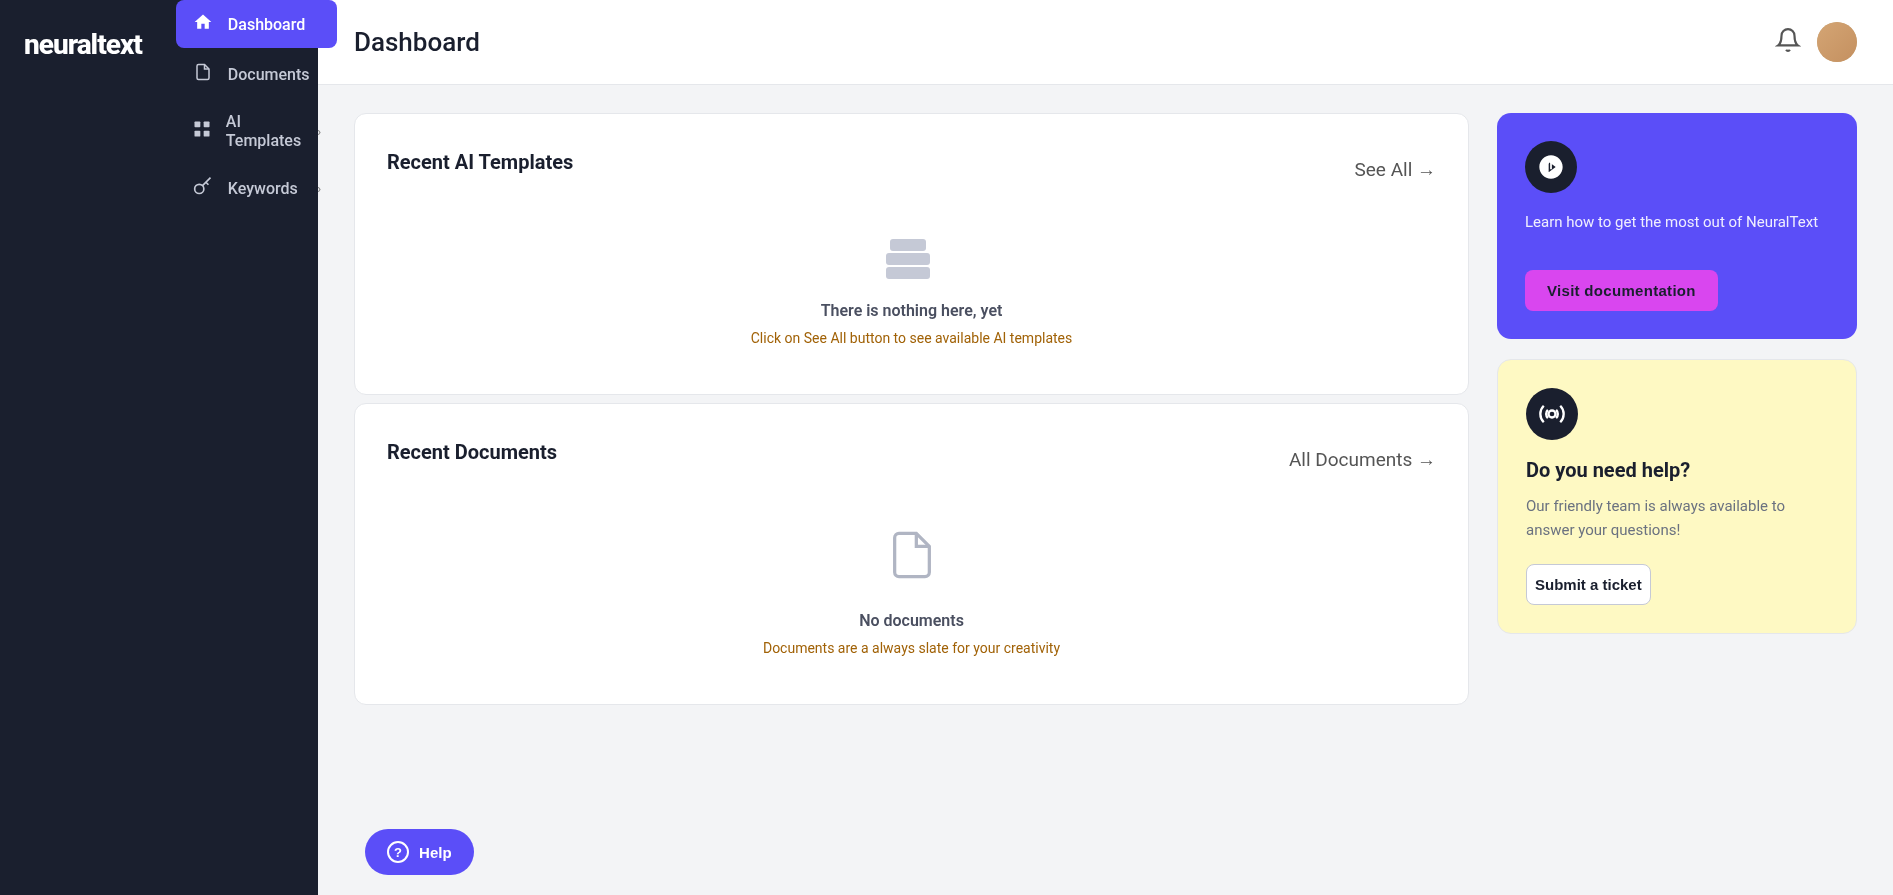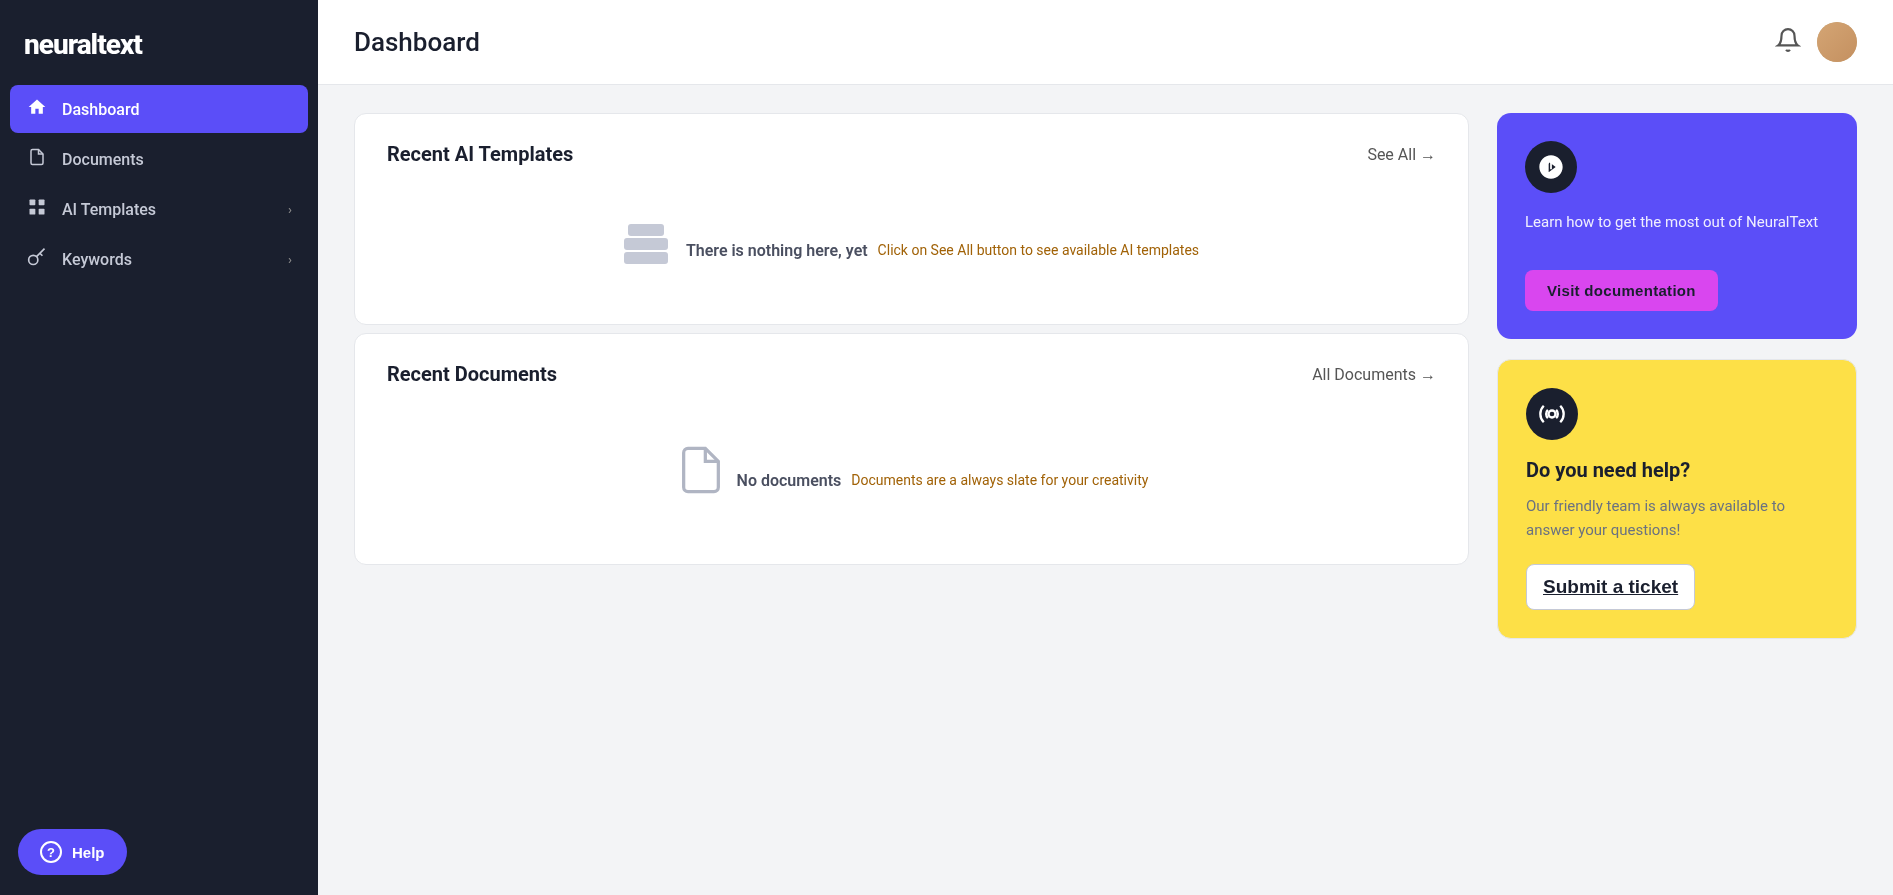--- a/index.html
+++ b/index.html
@@ -4,21 +4,21 @@
   <style>
     * { box-sizing: border-box; margin: 0; padding: 0; }
     body { font-family: -apple-system, BlinkMacSystemFont, 'Segoe UI', Roboto, sans-serif; display: flex; height: 100vh; background: #f3f4f6; }
 
     
     .sidebar {
       width: 318px;
       min-width: 318px;
       background: #1a1f2e;
       display: flex;
-      flex-direction: column;
+      flex-direction: row;
       padding: 0;
       position: relative;
     }
     .sidebar-logo {
       padding: 28px 24px 24px;
     }
     .sidebar-logo span {
       color: #fff;
       font-size: 28px;
       font-weight: 800;
@@ -187,32 +187,33 @@
       align-items: center;
       justify-content: space-between;
       margin-bottom: 28px;
     }
     .card-title {
       font-size: 20px;
       font-weight: 700;
       color: #1a1f2e;
     }
     .card-link {
-      font-size: 16px;
+      font-size: 19px;
       color: #555;
       cursor: pointer;
       display: flex;
       align-items: center;
       gap: 5px;
       text-decoration: none;
+      margin-top: 16px;
     }
 
     .empty-state {
       display: flex;
-      flex-direction: row;
+      flex-direction: column;
       align-items: center;
       justify-content: center;
       padding: 30px 0 20px;
       gap: 10px;
     }
     .empty-title {
       font-size: 16px;
       font-weight: 600;
       color: #4a4f60;
     }
@@ -281,21 +282,21 @@
       color: #1a1f2e;
       border: none;
       border-radius: 8px;
       padding: 12px 22px;
       font-size: 15px;
       font-weight: 700;
       cursor: pointer;
       letter-spacing: 0.3px;
     }
     .help-card {
-      background: #fde047;
+      background: #fef9c3;
       border-radius: 14px;
       padding: 28px;
       border: 1px solid #e5e7eb;
     }
     .help-card .hc-icon {
       width: 52px;
       height: 52px;
       background: #1a1f2e;
       border-radius: 50%;
       display: flex;
@@ -315,25 +316,24 @@
       font-size: 15px;
       color: #6b7280;
       line-height: 1.6;
       margin-bottom: 22px;
     }
     .help-card .hc-button {
       background: #fff;
       color: #1a1f2e;
       border: 1.5px solid #c5c9d6;
       border-radius: 8px;
-      padding: 11px 16px;
-      font-size: 19px;
+      padding: 11px 8px;
+      font-size: 15px;
       font-weight: 600;
       cursor: pointer;
-      text-decoration: underline;
     }
   </style>
 </head>
 <body>
 
 <div class="sidebar">
   <div class="sidebar-logo">
     <span>neuraltext</span>
   </div>
 

